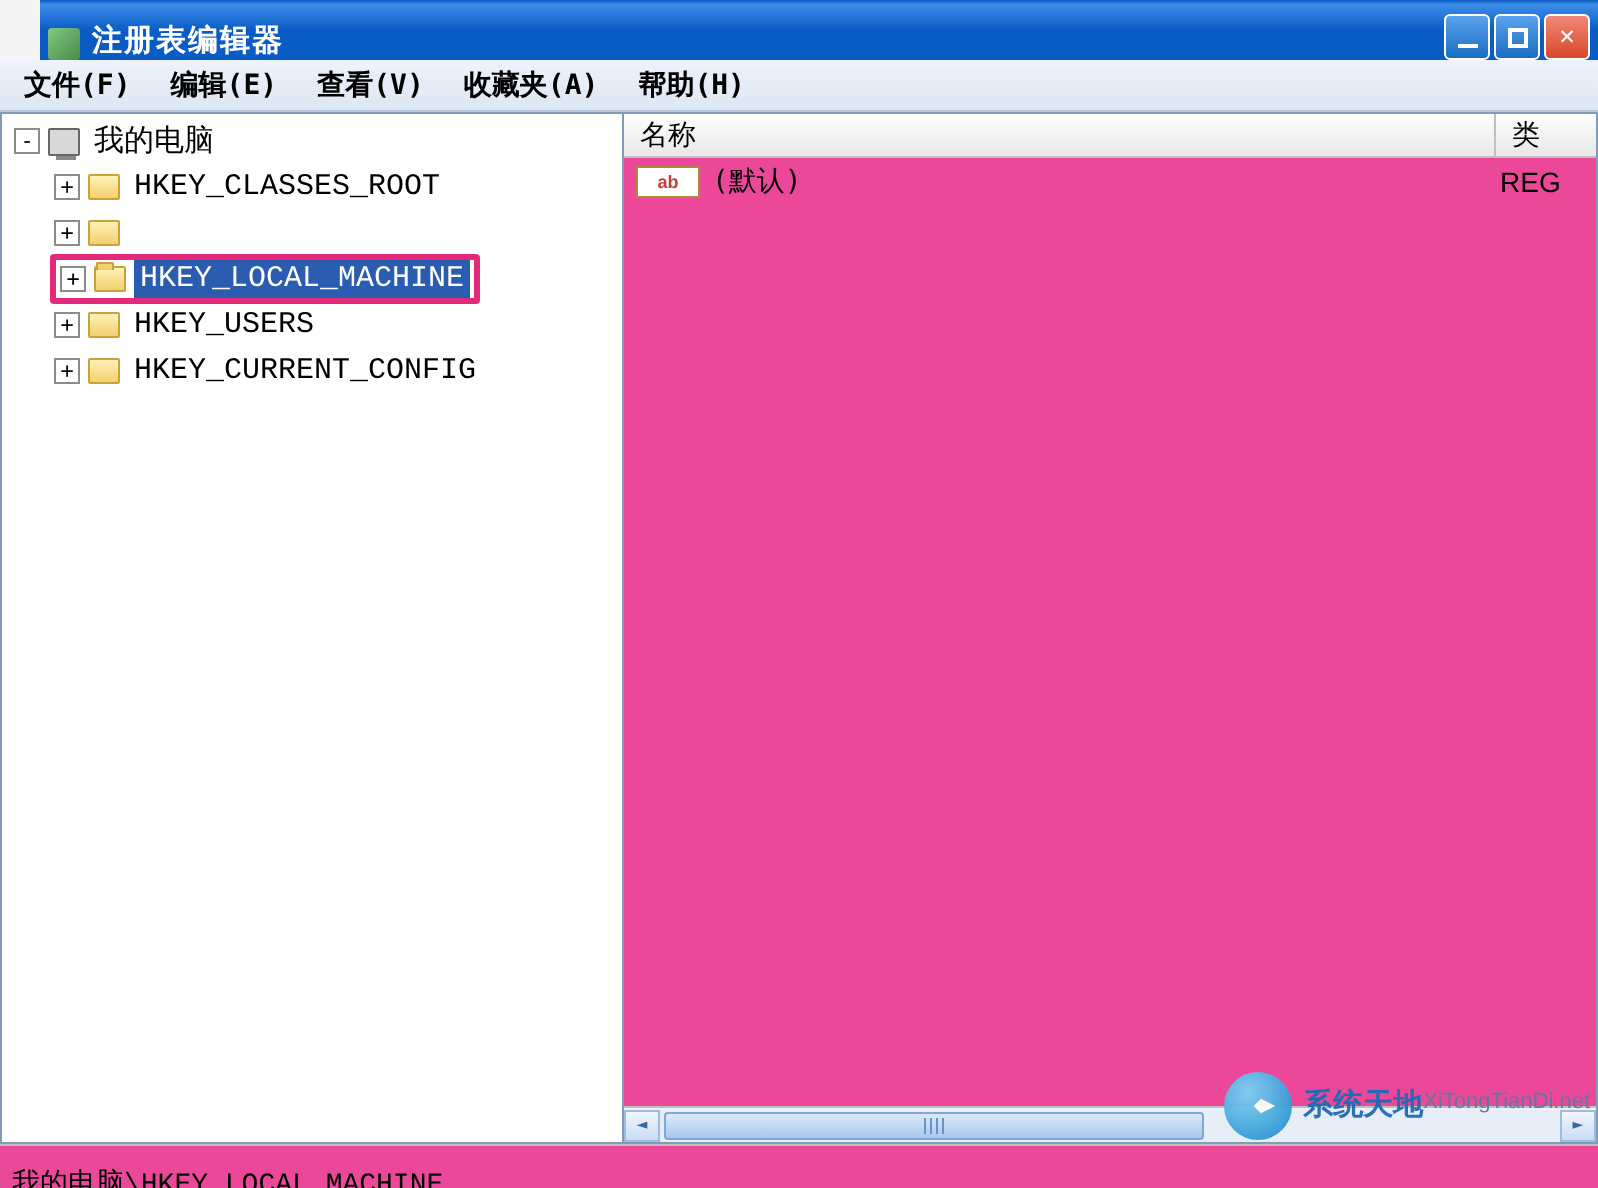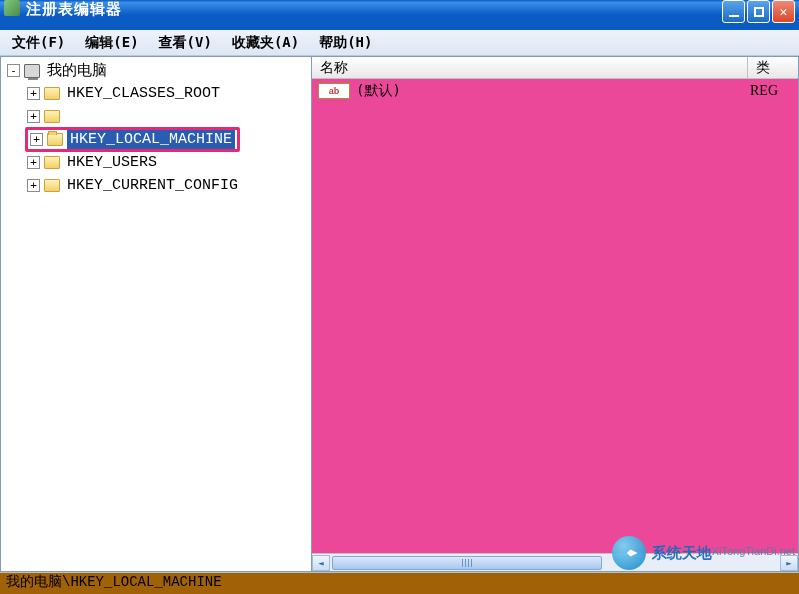--- a/index.html
+++ b/index.html
@@ -11,24 +11,25 @@
   background: #f5f5f5;
   overflow: hidden;
   position: relative;
 }
 
 
 .titlebar {
   height: 30px;
   background: linear-gradient(to bottom, #0a5bc4 0%, #3b8de8 8%, #0a5bc4 50%, #0a5bc4 100%);
   display: flex;
-  align-items: flex-start;
+  align-items: flex-end;
   padding: 0 4px;
   color: white;
   font-weight: bold;
+  margin-left: 20px;
 }
 .titlebar .app-icon {
   width: 16px; height: 16px;
   margin-right: 6px;
   background: linear-gradient(135deg, #7fc97f, #4a8a4a);
   border-radius: 2px;
   display: inline-block;
 }
 .title-text { flex: 1; font-size: 15px; letter-spacing: 1px; }
 .win-controls { display: flex; gap: 2px; }
@@ -180,21 +181,21 @@
   background: #fff;
   margin-right: 6px;
   display: flex;
   align-items: center; justify-content: center;
   font-size: 9px;
   color: #c04038;
   font-weight: bold;
   font-family: sans-serif;
 }
 .row-name { flex: 1; font-family: "SimSun", monospace; }
-.row-type { width: 42px; font-family: Liberation Serif, serif; }
+.row-type { width: 42px; font-family: Liberation Sans, sans-serif; }
 
 
 .hscroll {
   height: 18px;
   background: #eef1f7;
   border-top: 1px solid #c0c0c0;
   display: flex;
   align-items: center;
 }
 .hscroll-arrow {
@@ -220,23 +221,23 @@
   align-items: center; justify-content: center;
 }
 .hscroll-grip {
   width: 10px; height: 8px;
   background: repeating-linear-gradient(to right, #6a93c6 0, #6a93c6 1px, transparent 1px, transparent 3px);
 }
 
 
 .statusbar {
   height: 22px;
-  background: #a16207;
+  background: #ec4899;
   border-top: 1px solid #c0c0c0;
-  padding: 0 6px;
+  padding: 10px 6px;
   font-family: "Courier New", monospace;
   font-size: 14px;
   color: #000;
 }
 
 
 .watermark {
   position: absolute;
   right: 4px;
   bottom: 24px;

